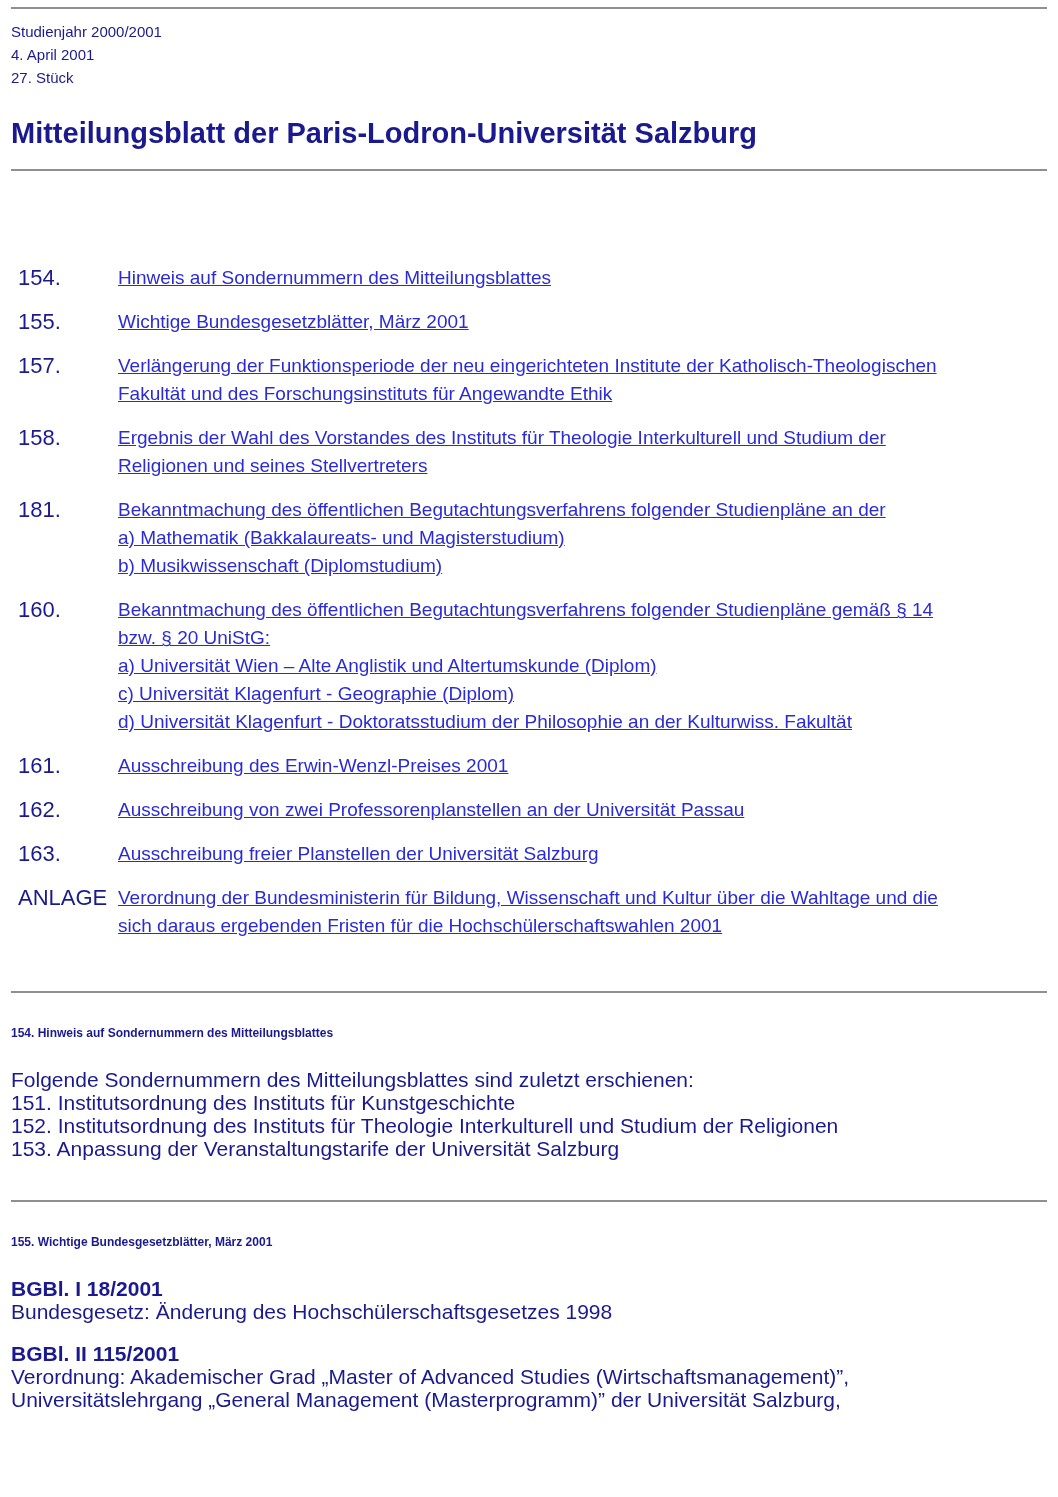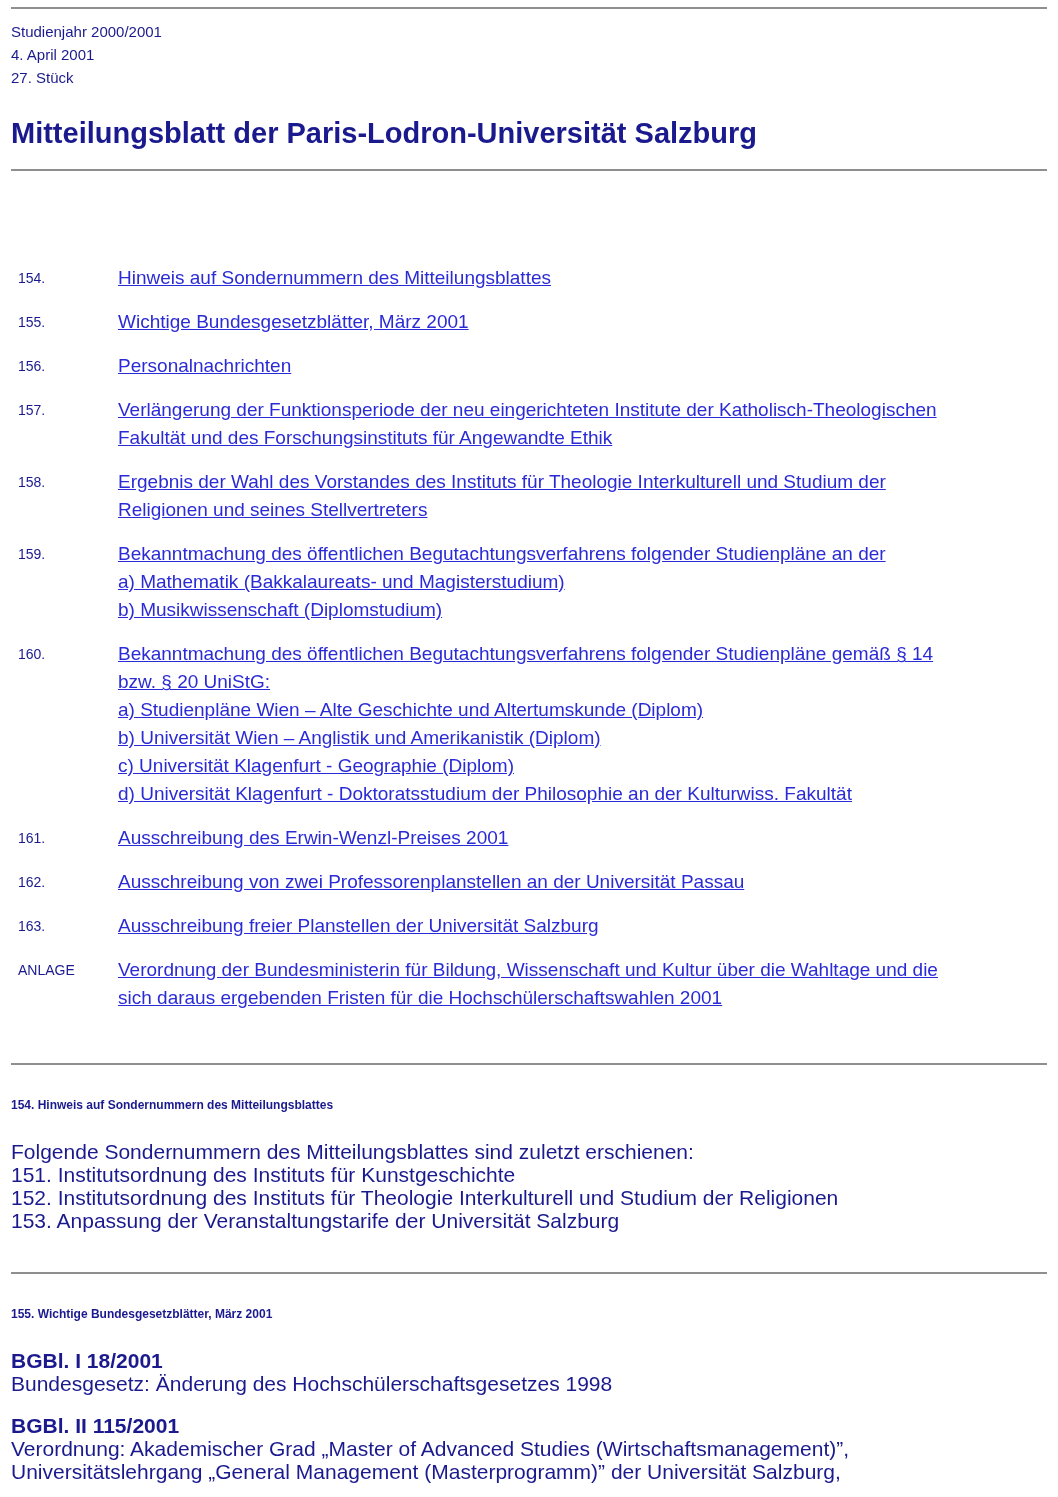--- a/index.html
+++ b/index.html
@@ -21,21 +21,21 @@
 
   .doc-title {
     margin: 27px 0 0 0;
     font-size: 29px; line-height: 34px; font-weight: bold;
     color: #1a1a8e;
   }
 
   
   .toc { margin: 93px 0 0 7px; }
   .toc-item { display: flex; margin-bottom: 16px; }
-  .toc-num { flex: 0 0 100px; font-size: 14px; line-height: 28px; }
+  .toc-num { flex: 0 0 100px; font-size: 22px; line-height: 28px; }
   .toc-lines { flex: 1 1 auto; min-width: 0; }
   .toc-link {
     display: block;
     font-size: 19px; line-height: 28px;
     color: #2b2bd5; text-decoration: underline;
     cursor: pointer;
   }
 
   
   .section-wrap:nth-of-type(1) .rule-section { margin-top: 51px; }
@@ -73,54 +73,47 @@
           <a class="toc-link" href="#">Hinweis auf Sondernummern des Mitteilungsblattes</a>
         </div>
       </div>
       <div class="toc-item">
         <div class="toc-num">155.</div>
         <div class="toc-lines">
           <a class="toc-link" href="#">Wichtige Bundesgesetzblätter, März 2001</a>
         </div>
       </div>
       <div class="toc-item">
-        <div class="toc-num">156.</div>
-        <div class="toc-lines">
-          <a class="toc-link" href="#">Personalnachrichten</a>
-        </div>
-      </div>
-      <div class="toc-item">
         <div class="toc-num">157.</div>
         <div class="toc-lines">
           <a class="toc-link" href="#">Verlängerung der Funktionsperiode der neu eingerichteten Institute der Katholisch-Theologischen</a>
           <a class="toc-link" href="#">Fakultät und des Forschungsinstituts für Angewandte Ethik</a>
         </div>
       </div>
       <div class="toc-item">
         <div class="toc-num">158.</div>
         <div class="toc-lines">
           <a class="toc-link" href="#">Ergebnis der Wahl des Vorstandes des Instituts für Theologie Interkulturell und Studium der</a>
           <a class="toc-link" href="#">Religionen und seines Stellvertreters</a>
         </div>
       </div>
       <div class="toc-item">
-        <div class="toc-num">159.</div>
+        <div class="toc-num">181.</div>
         <div class="toc-lines">
           <a class="toc-link" href="#">Bekanntmachung des öffentlichen Begutachtungsverfahrens folgender Studienpläne an der</a>
           <a class="toc-link" href="#">a) Mathematik (Bakkalaureats- und Magisterstudium)</a>
           <a class="toc-link" href="#">b) Musikwissenschaft (Diplomstudium)</a>
         </div>
       </div>
       <div class="toc-item">
         <div class="toc-num">160.</div>
         <div class="toc-lines">
           <a class="toc-link" href="#">Bekanntmachung des öffentlichen Begutachtungsverfahrens folgender Studienpläne gemäß § 14</a>
           <a class="toc-link" href="#">bzw. § 20 UniStG:</a>
-          <a class="toc-link" href="#">a) Studienpläne Wien – Alte Geschichte und Altertumskunde (Diplom)</a>
-          <a class="toc-link" href="#">b) Universität Wien – Anglistik und Amerikanistik (Diplom)</a>
+          <a class="toc-link" href="#">a) Universität Wien – Alte Anglistik und Altertumskunde (Diplom)</a>
           <a class="toc-link" href="#">c) Universität Klagenfurt - Geographie (Diplom)</a>
           <a class="toc-link" href="#">d) Universität Klagenfurt - Doktoratsstudium der Philosophie an der Kulturwiss. Fakultät</a>
         </div>
       </div>
       <div class="toc-item">
         <div class="toc-num">161.</div>
         <div class="toc-lines">
           <a class="toc-link" href="#">Ausschreibung des Erwin-Wenzl-Preises 2001</a>
         </div>
       </div>

